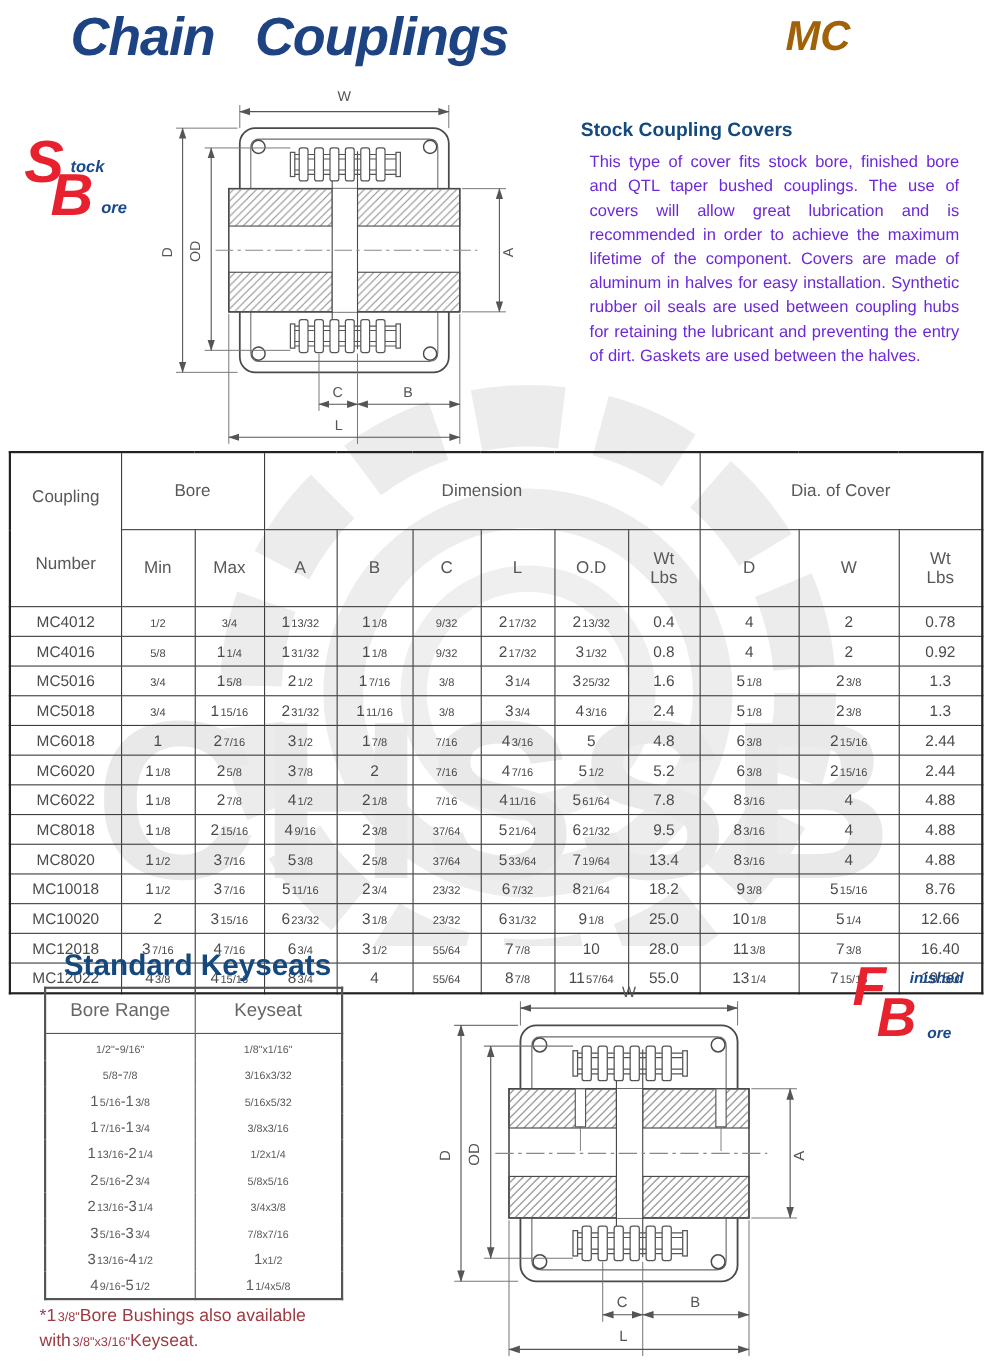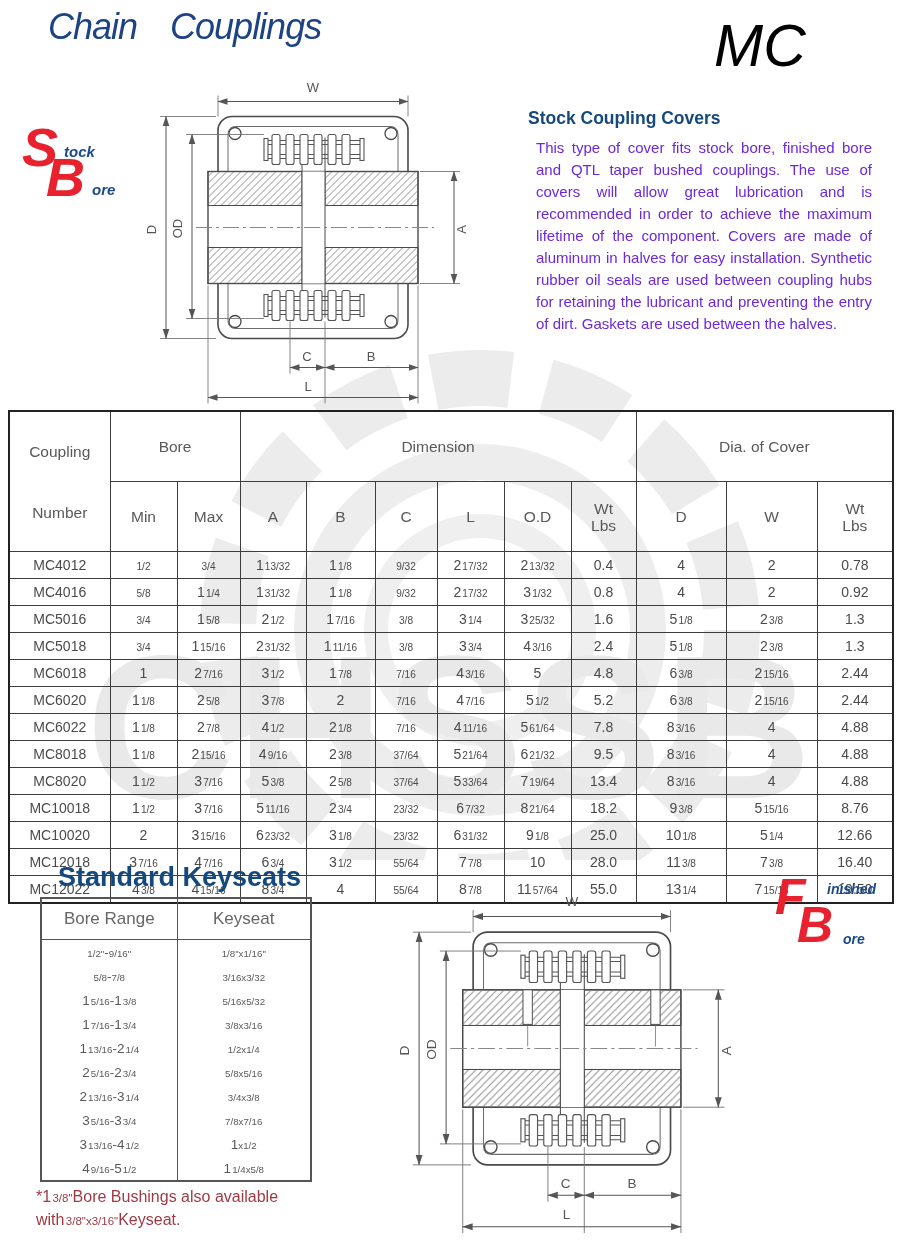--- a/index.html
+++ b/index.html
@@ -2,23 +2,23 @@
 <html><head>
 <meta charset="utf-8">
 <style>
   html,body{margin:0;padding:0;background:#fff;}
   body{font-family:"Liberation Sans", sans-serif;}
   #page{position:relative;width:900px;height:1241px;background:#ffffff;overflow:hidden;}
   .layer{position:absolute;z-index:1;}
   #watermark{position:absolute;left:60px;top:320px;z-index:0;}
 
   
-  #page-title{left:48px;top:6px;font-size:36px;font-weight:normal;font-style:italic;
+  #page-title{left:64px;top:6px;font-size:49px;font-weight:bold;font-style:italic;
     color:#1d4383;letter-spacing:-1px;word-spacing:24px;}
-  #model-code{left:714px;top:12px;font-size:59px;font-weight:normal;font-style:italic;color:#000000;}
+  #model-code{left:714px;top:12px;font-size:38px;font-weight:bold;font-style:italic;color:#a16207;}
 
   
   .logo span{position:absolute;font-style:italic;font-weight:bold;line-height:1;}
   .logo .big{color:#e8212e;font-size:54px;}
   .logo .small{color:#1b4a8c;font-size:15px;}
   #sb-logo{left:22px;top:120px;width:110px;height:90px;}
   #fb-logo{left:775px;top:872px;width:120px;height:95px;}
   .logo .p1{left:0;top:0;}
   #sb-logo .p2{left:42px;top:24px;}
   #sb-logo .p3{left:24px;top:30px;}

